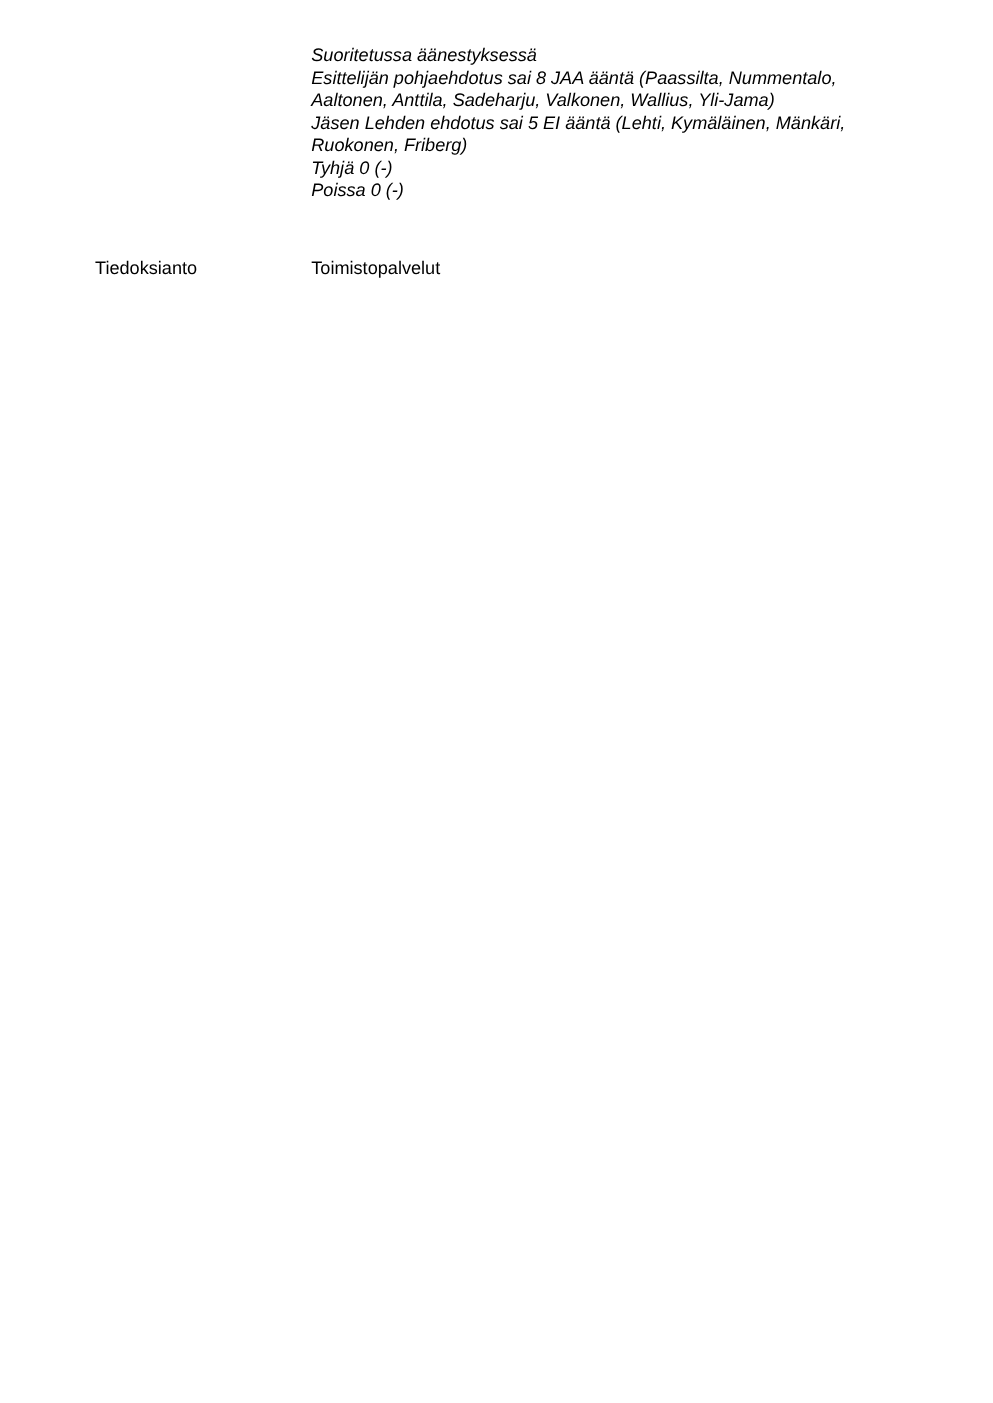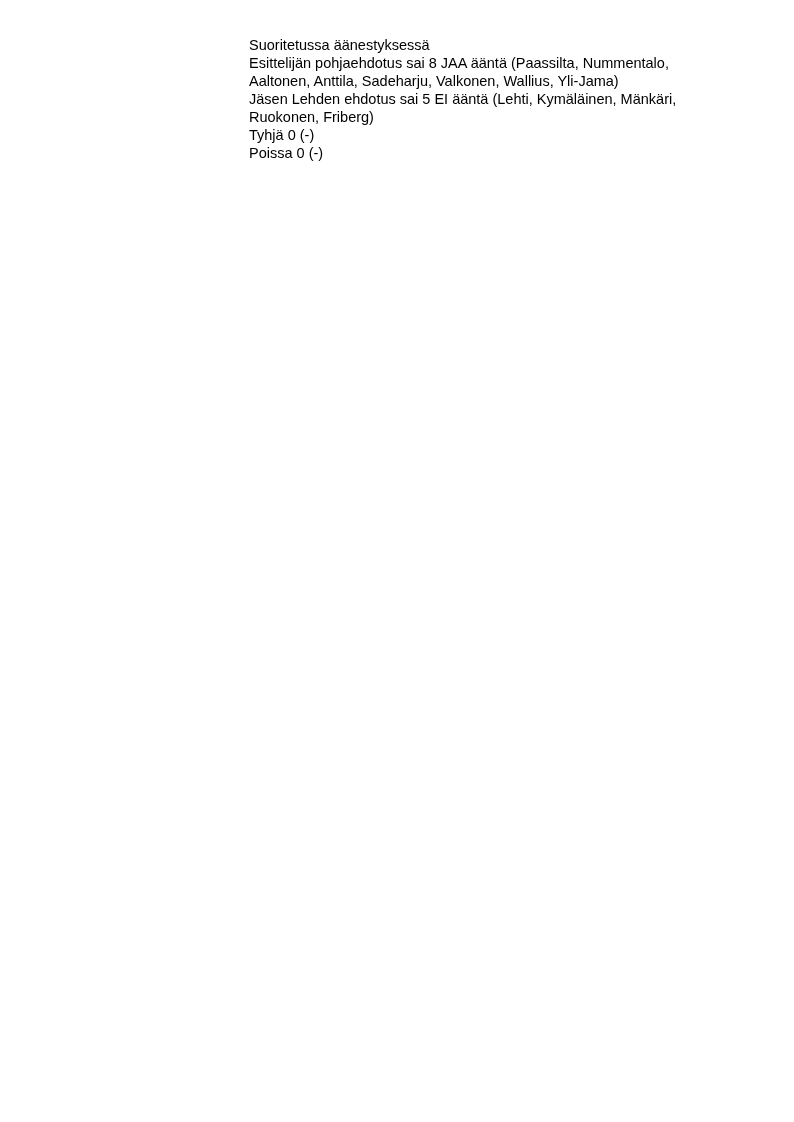--- a/index.html
+++ b/index.html
@@ -13,20 +13,21 @@
     height: 1122px;
     background: #ffffff;
     color: #000000;
     font-family: "Liberation Sans", "DejaVu Sans", sans-serif;
     font-size: 14.5px;
     line-height: 18px;
     overflow: hidden;
   }
   .block {
     position: absolute;
+    font-style: italic;
   }
   .prelines {
     white-space: pre-line;
   }
   .voting-block {
     left: 249px;
     top: 36px;
     width: 525px;
   }
   .statement-block {
@@ -61,14 +62,18 @@
 
   <div class="block prelines voting-block">Suoritetussa äänestyksessä
 Esittelijän pohjaehdotus sai 8 JAA ääntä (Paassilta, Nummentalo,
 Aaltonen, Anttila, Sadeharju, Valkonen, Wallius, Yli-Jama)
 Jäsen Lehden ehdotus sai 5 EI ääntä (Lehti, Kymäläinen, Mänkäri,
 Ruokonen, Friberg)
 Tyhjä 0 (-)
 Poissa 0 (-)</div>
 
 
+  <div class="notification-row">
+    <span class="notification-label">Tiedoksianto</span>
+    <span class="notification-value">Toimistopalvelut</span>
+  </div>
 
 </div>
 
 </body></html>

